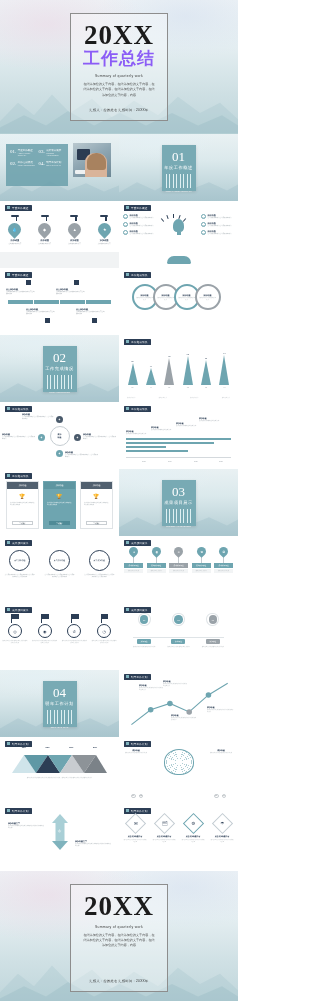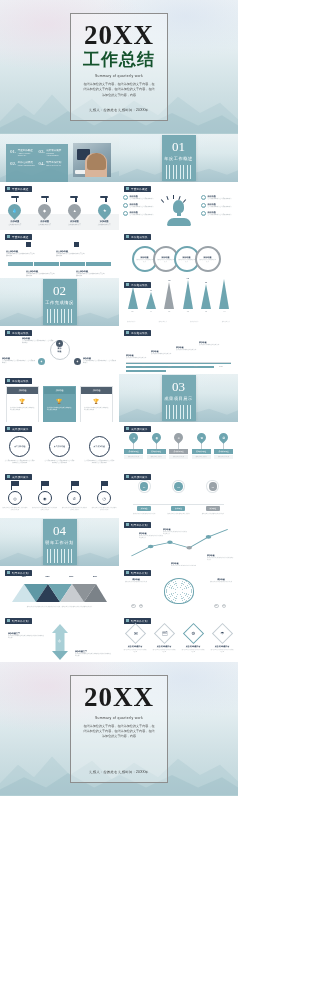--- a/index.html
+++ b/index.html
@@ -35,30 +35,30 @@
   
   .cover-box {
     position:absolute; left:50%; top:50%; transform:translate(-50%,-50%);
     width:98px; height:108px; border:1px solid #8d8d8d;
     background:rgba(255,255,255,.34);
     display:flex; flex-direction:column; align-items:center;
     padding-top:9px;
   }
   .cover-year { font-family:"Liberation Serif", serif; font-weight:700;
     font-size:27px; line-height:.95; letter-spacing:1px; color:#1b1b1b; }
-  .cover-cn { font-family:Liberation Sans, sans-serif; font-weight:700;
-    font-size:17px; line-height:1.1; letter-spacing:1px; color:#14532d; margin-top:2px;}
+  .cover-cn { font-family:Liberation Mono, monospace; font-weight:700;
+    font-size:17px; line-height:1.1; letter-spacing:1px; color:#8b5cf6; margin-top:2px;}
   .cover-en { font-size:3.4px; color:#3a3a3a; margin-top:5px; letter-spacing:.3px; }
   .cover-p { font-size:3.1px; color:#4a4a4a; line-height:1.65; text-align:center;
     width:72px; margin-top:4px; }
   .cover-meta { font-size:3.2px; color:#2d2d2d; position:absolute; bottom:8px; letter-spacing:.3px;}
 
   
   .grid { display:grid; grid-template-columns:119px 119px; }
-  .cell { width:119px; height:48px; position:relative; background:#fff; overflow:hidden; }
+  .cell { width:119px; height:67px; position:relative; background:#fff; overflow:hidden; }
 
   .tag {
     position:absolute; left:5px; top:4px; height:5.5px;
     background:#2c3e55; color:#fff; font-size:2.6px;
     display:flex; align-items:center; gap:2px; padding:0 3px 0 1.5px;
     border-radius:.5px; letter-spacing:.2px;
   }
   .tag .sq { width:3.4px; height:3.4px; background:#7fb3bd; display:block; }
 
   

